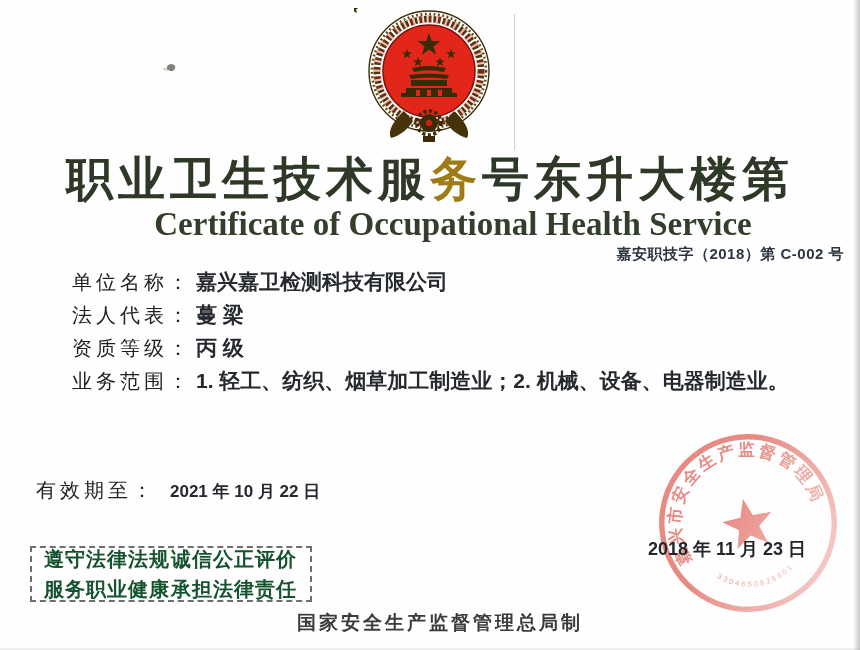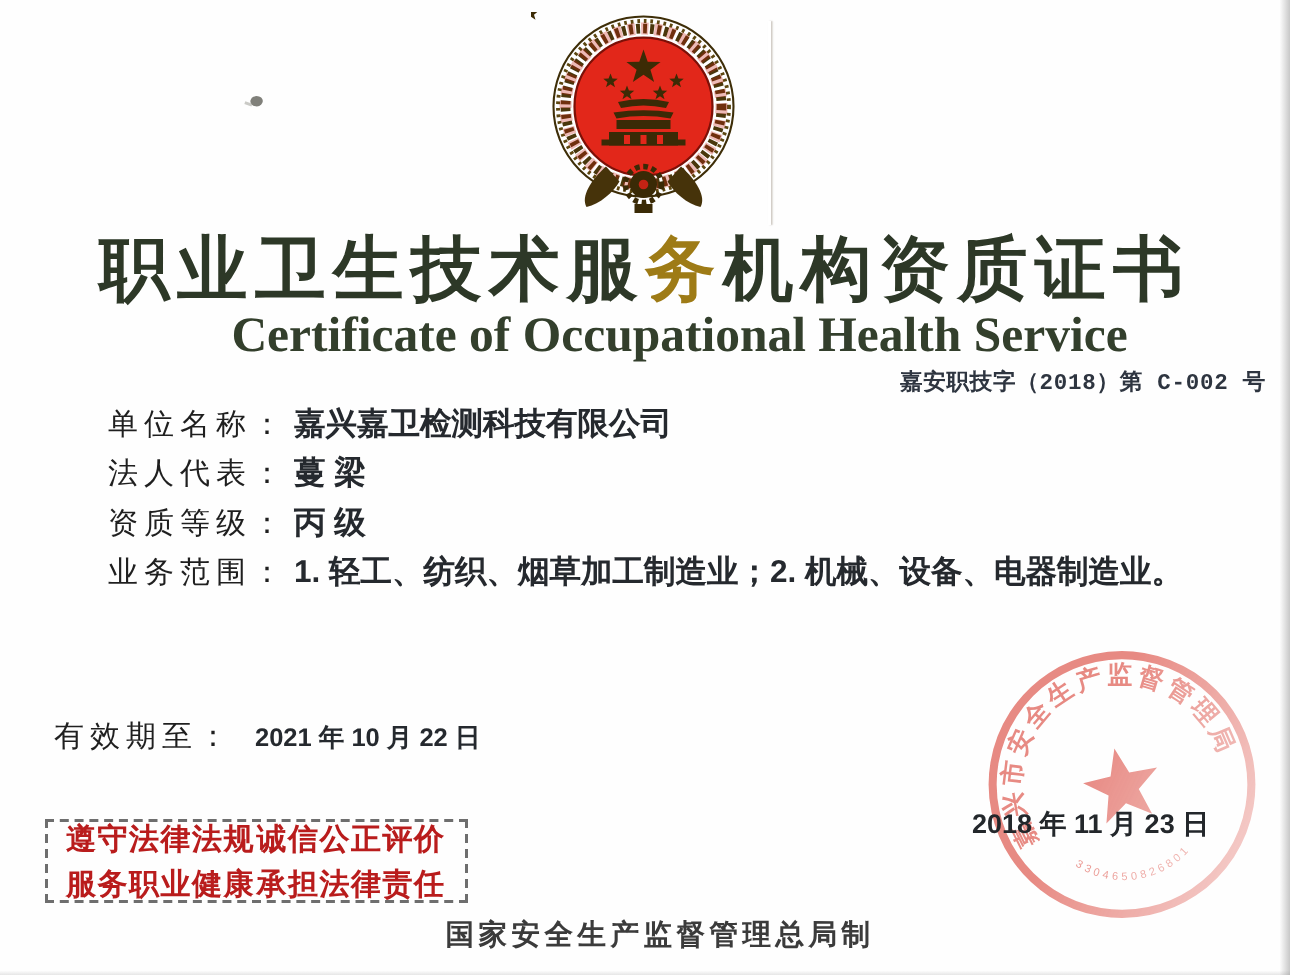--- a/index.html
+++ b/index.html
@@ -35,42 +35,42 @@
     font-size:47px;letter-spacing:5px;color:var(--title-green);white-space:nowrap;
   }
   .title-zh .gold{color:var(--gold);}
   .title-en{
     position:absolute;left:0;top:206px;width:860px;text-align:center;
     font-family:"Liberation Serif", serif;font-weight:bold;
     font-size:33px;color:#333f2c;white-space:nowrap;padding-left:23px;
   }
   .cert-no{
     position:absolute;right:16px;top:245px;
-    font-size:15px;font-weight:bold;color:#2e3540;letter-spacing:.5px;font-family:Liberation Mono, monospace;
+    font-size:15px;font-weight:bold;color:#2e3540;letter-spacing:.5px;
   }
   .fields{position:absolute;left:36px;top:268px;width:810px;margin-left:36px;}
   .frow{display:flex;align-items:baseline;height:33px;}
   .frow .lbl{
     flex:0 0 122px;font-family:"Liberation Serif", serif;
     font-size:20px;letter-spacing:4px;color:#1f1f1f;white-space:nowrap;
   }
   .frow .val{
     font-size:21px;font-weight:bold;color:var(--ink);padding-left:2px;white-space:nowrap;
   }
   .validity{position:absolute;left:36px;top:477px;display:flex;align-items:baseline;}
   .validity .lbl{font-family:"Liberation Serif", serif;font-size:20px;letter-spacing:4px;color:#1f1f1f;}
   .validity .val{font-size:17px;font-weight:bold;padding-left:14px;}
 
   .motto{
     position:absolute;left:30px;top:546px;width:282px;height:56px;
     border:2px dashed #6e6e6e;box-sizing:border-box;
     display:grid;grid-template-columns:1fr 1fr;align-content:center;
     row-gap:3px;padding:4px 12px;
     font-family:"Liberation Serif", serif;font-weight:bold;
-    font-size:20px;color:#b91c1c;letter-spacing:1px;white-space:nowrap;
+    font-size:20px;color:#14532d;letter-spacing:1px;white-space:nowrap;
   }
   .issue-date{
     position:absolute;left:648px;top:537px;z-index:5;
     font-size:18px;font-weight:bold;color:#23272b;white-space:nowrap;
   }
   .seal{
     position:absolute;left:650px;top:425px;width:196px;height:196px;z-index:4;opacity:.68;
     -webkit-mask-image:linear-gradient(115deg, rgba(0,0,0,1) 40%, rgba(0,0,0,.4) 90%);
     mask-image:linear-gradient(115deg, rgba(0,0,0,1) 40%, rgba(0,0,0,.4) 90%);
   }
@@ -117,21 +117,21 @@
       <path d="M100,102 C110,111 117,122 113,129 C104,127 95,119 91,112 Z" fill="#46330a"></path>
       <circle cx="75" cy="114" r="12" fill="none" stroke="#3a2a06" stroke-width="3.6" stroke-dasharray="3.2 2.4"></circle>
       <circle cx="75" cy="114" r="9" fill="#3a2a06"></circle>
       <circle cx="75" cy="114" r="3.2" fill="#c42314"></circle>
       <rect x="69" y="127" width="12" height="6" fill="#3a2a06"></rect>
     </g>
   </svg>
   <div class="crease"></div>
   <div class="speck"></div>
 
-  <div class="title-zh"><span>职业卫生技术服</span><span class="gold">务</span><span>机构资质证书</span></div>
+  <div class="title-zh"><span>职业卫生技术服</span><span class="gold">务</span><span>号东升大楼第</span></div>
   <div class="title-en">Certificate of Occupational Health Service</div>
   <div class="cert-no">嘉安职技字（2018）第 C-002 号</div>
 
   <div class="fields">
     <div class="frow">
       <span class="lbl">单位名称：</span>
       <span class="val">嘉兴嘉卫检测科技有限公司</span>
     </div>
     <div class="frow">
       <span class="lbl">法人代表：</span>

